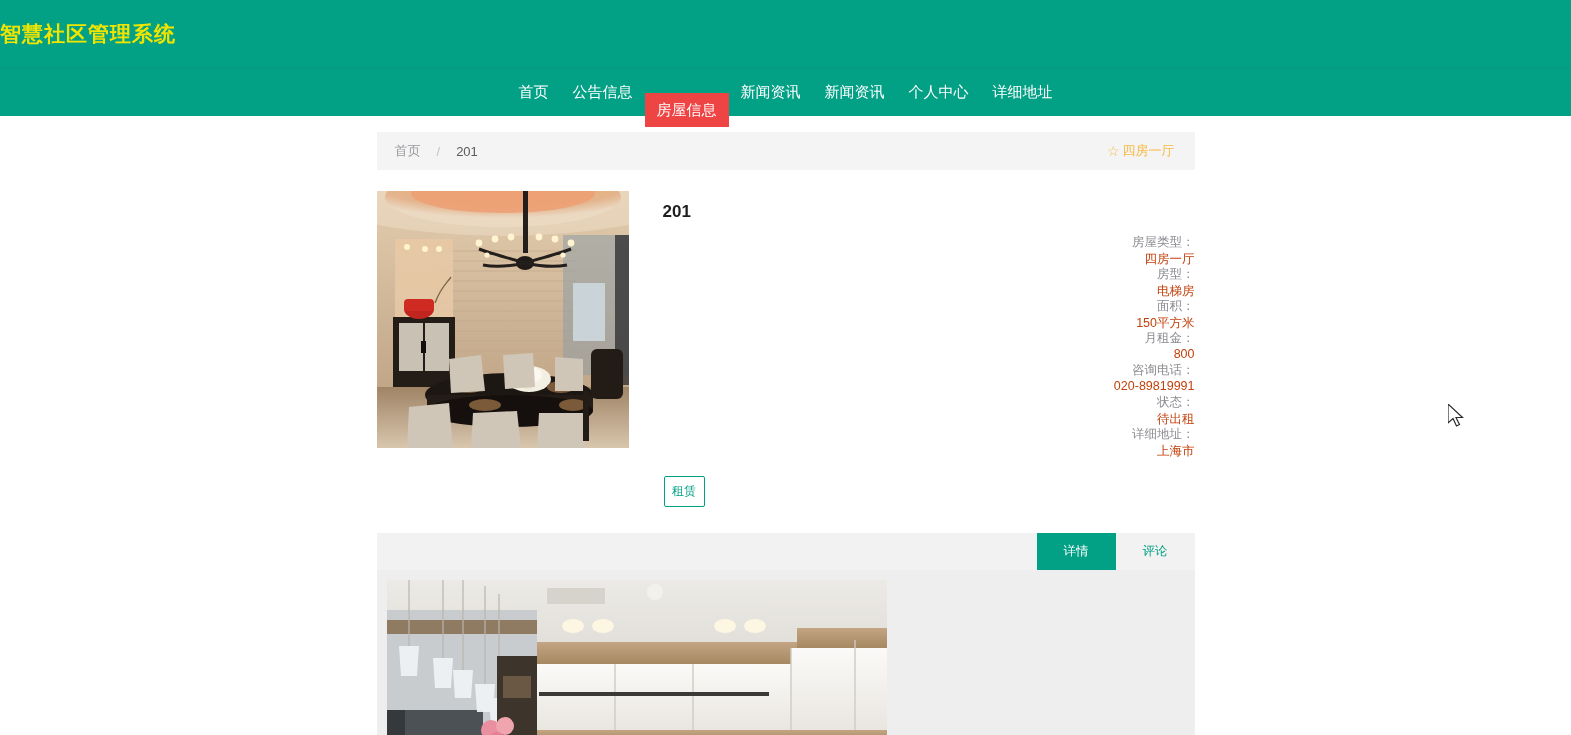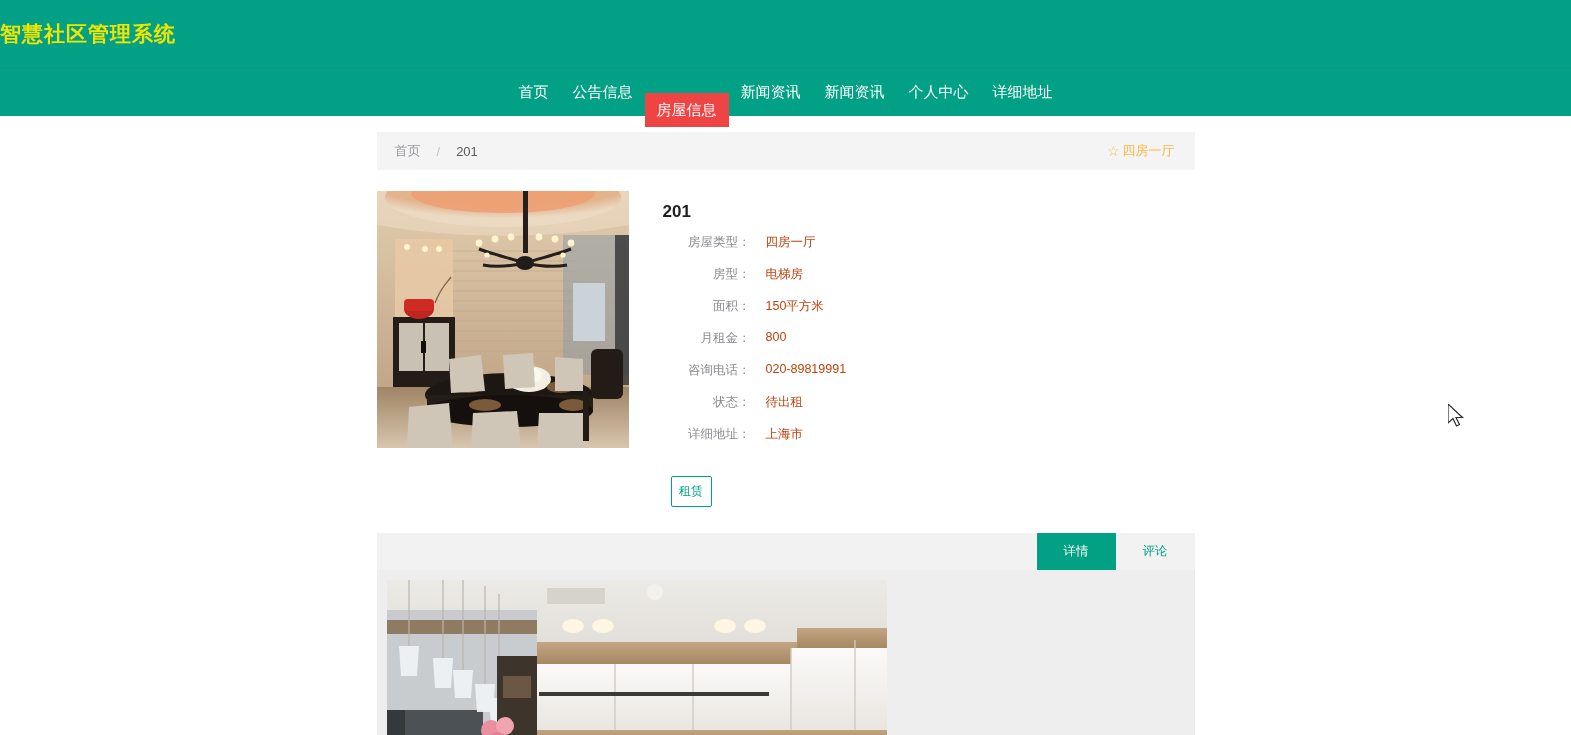--- a/index.html
+++ b/index.html
@@ -117,39 +117,40 @@
     padding-top: 11px;
   }
   .detail-title {
     font-size: 17px;
     font-weight: 700;
     color: #1e1e1e;
     margin-bottom: 12px;
   }
   .field-row {
     display: flex;
-    align-items: flex-start;
+    align-items: flex-end;
     height: 32px;
+    flex-direction: column;
   }
   .field-label {
     width: 88px;
     text-align: right;
     color: #8a8a90;
     font-size: 12.5px;
     white-space: nowrap;
   }
   .field-value {
     margin-left: 15px;
     color: #c2410c;
     font-size: 12.5px;
   }
 
   .rent-btn {
     margin-top: 18px;
-    margin-left: 8px;
+    margin-left: 1px;
     width: 41px;
     height: 31px;
     border: 1px solid #02a085;
     background: #ffffff;
     color: #02a085;
     font-size: 12px;
     border-radius: 2px;
     cursor: pointer;
     display: flex;
     align-items: center;

